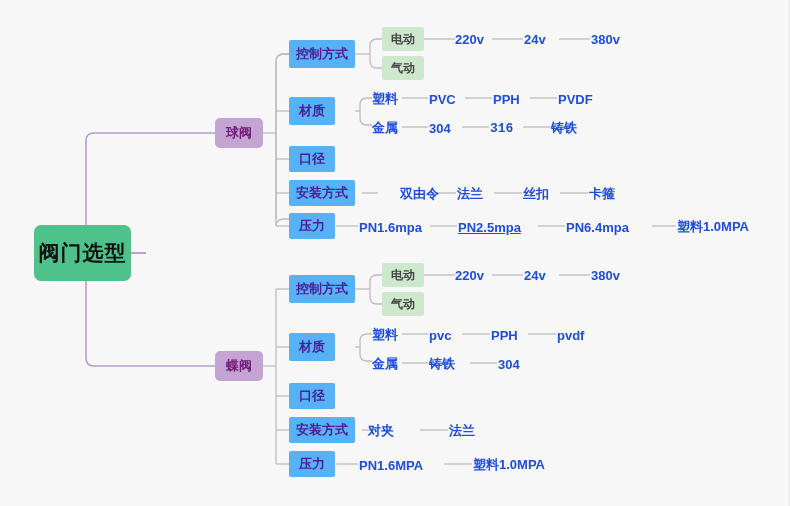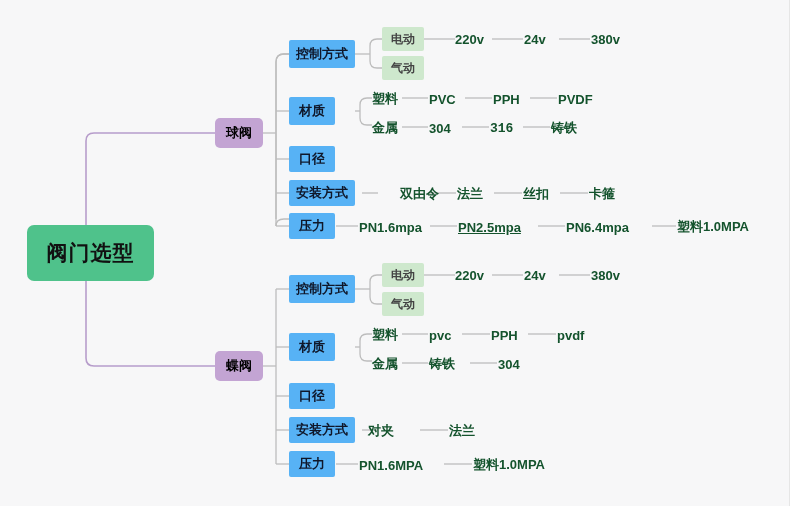--- a/index.html
+++ b/index.html
@@ -36,41 +36,41 @@
   .node-root {
     background: #4fc28b;
     color: #111111;
     font-size: 21px;
     font-weight: bold;
     border-radius: 7px;
     letter-spacing: 1px;
   }
   .node-branch {
     background: #c3a4d3;
-    color: #000000;
+    color: #701a75;
     font-size: 13px;
     font-weight: bold;
     border-radius: 5px;
   }
   .node-cat {
     background: #57b2f5;
-    color: #0f172a;
+    color: #4c1d95;
     font-size: 13px;
     font-weight: bold;
     border-radius: 2px;
   }
   .node-sub {
     background: #cee8cd;
     color: #444444;
     font-size: 12px;
     font-weight: bold;
     border-radius: 2px;
   }
   .node-text {
-    color: #14532d;
+    color: #1d4ed8;
     font-size: 13px;
     font-weight: bold;
     background: transparent;
     justify-content: flex-start;
   }
 </style>
 </head>
 <body>
 
 <div id="canvas">
@@ -140,21 +140,21 @@
       <path d="M470,363 L497,363"></path>
 
       <path d="M362,430 L378,430"></path>
       <path d="M420,430 L448,430"></path>
 
       <path d="M336,464 L358,464"></path>
       <path d="M444,464 L472,464"></path>
     </g>
   </svg>
 
-  <div class="node node-root" style="left:27px; top:225px; width:127px; height:56px;">
+  <div class="node node-root" style="left:34px; top:225px; width:97px; height:56px;">
     <span>阀门选型</span>
   </div>
 
   <div class="node node-branch" style="left:215px; top:118px; width:48px; height:30px;">
     <span>球阀</span>
   </div>
 
   <div class="node node-cat" style="left:289px; top:40px; width:66px; height:28px;">
     <span>控制方式</span>
   </div>

